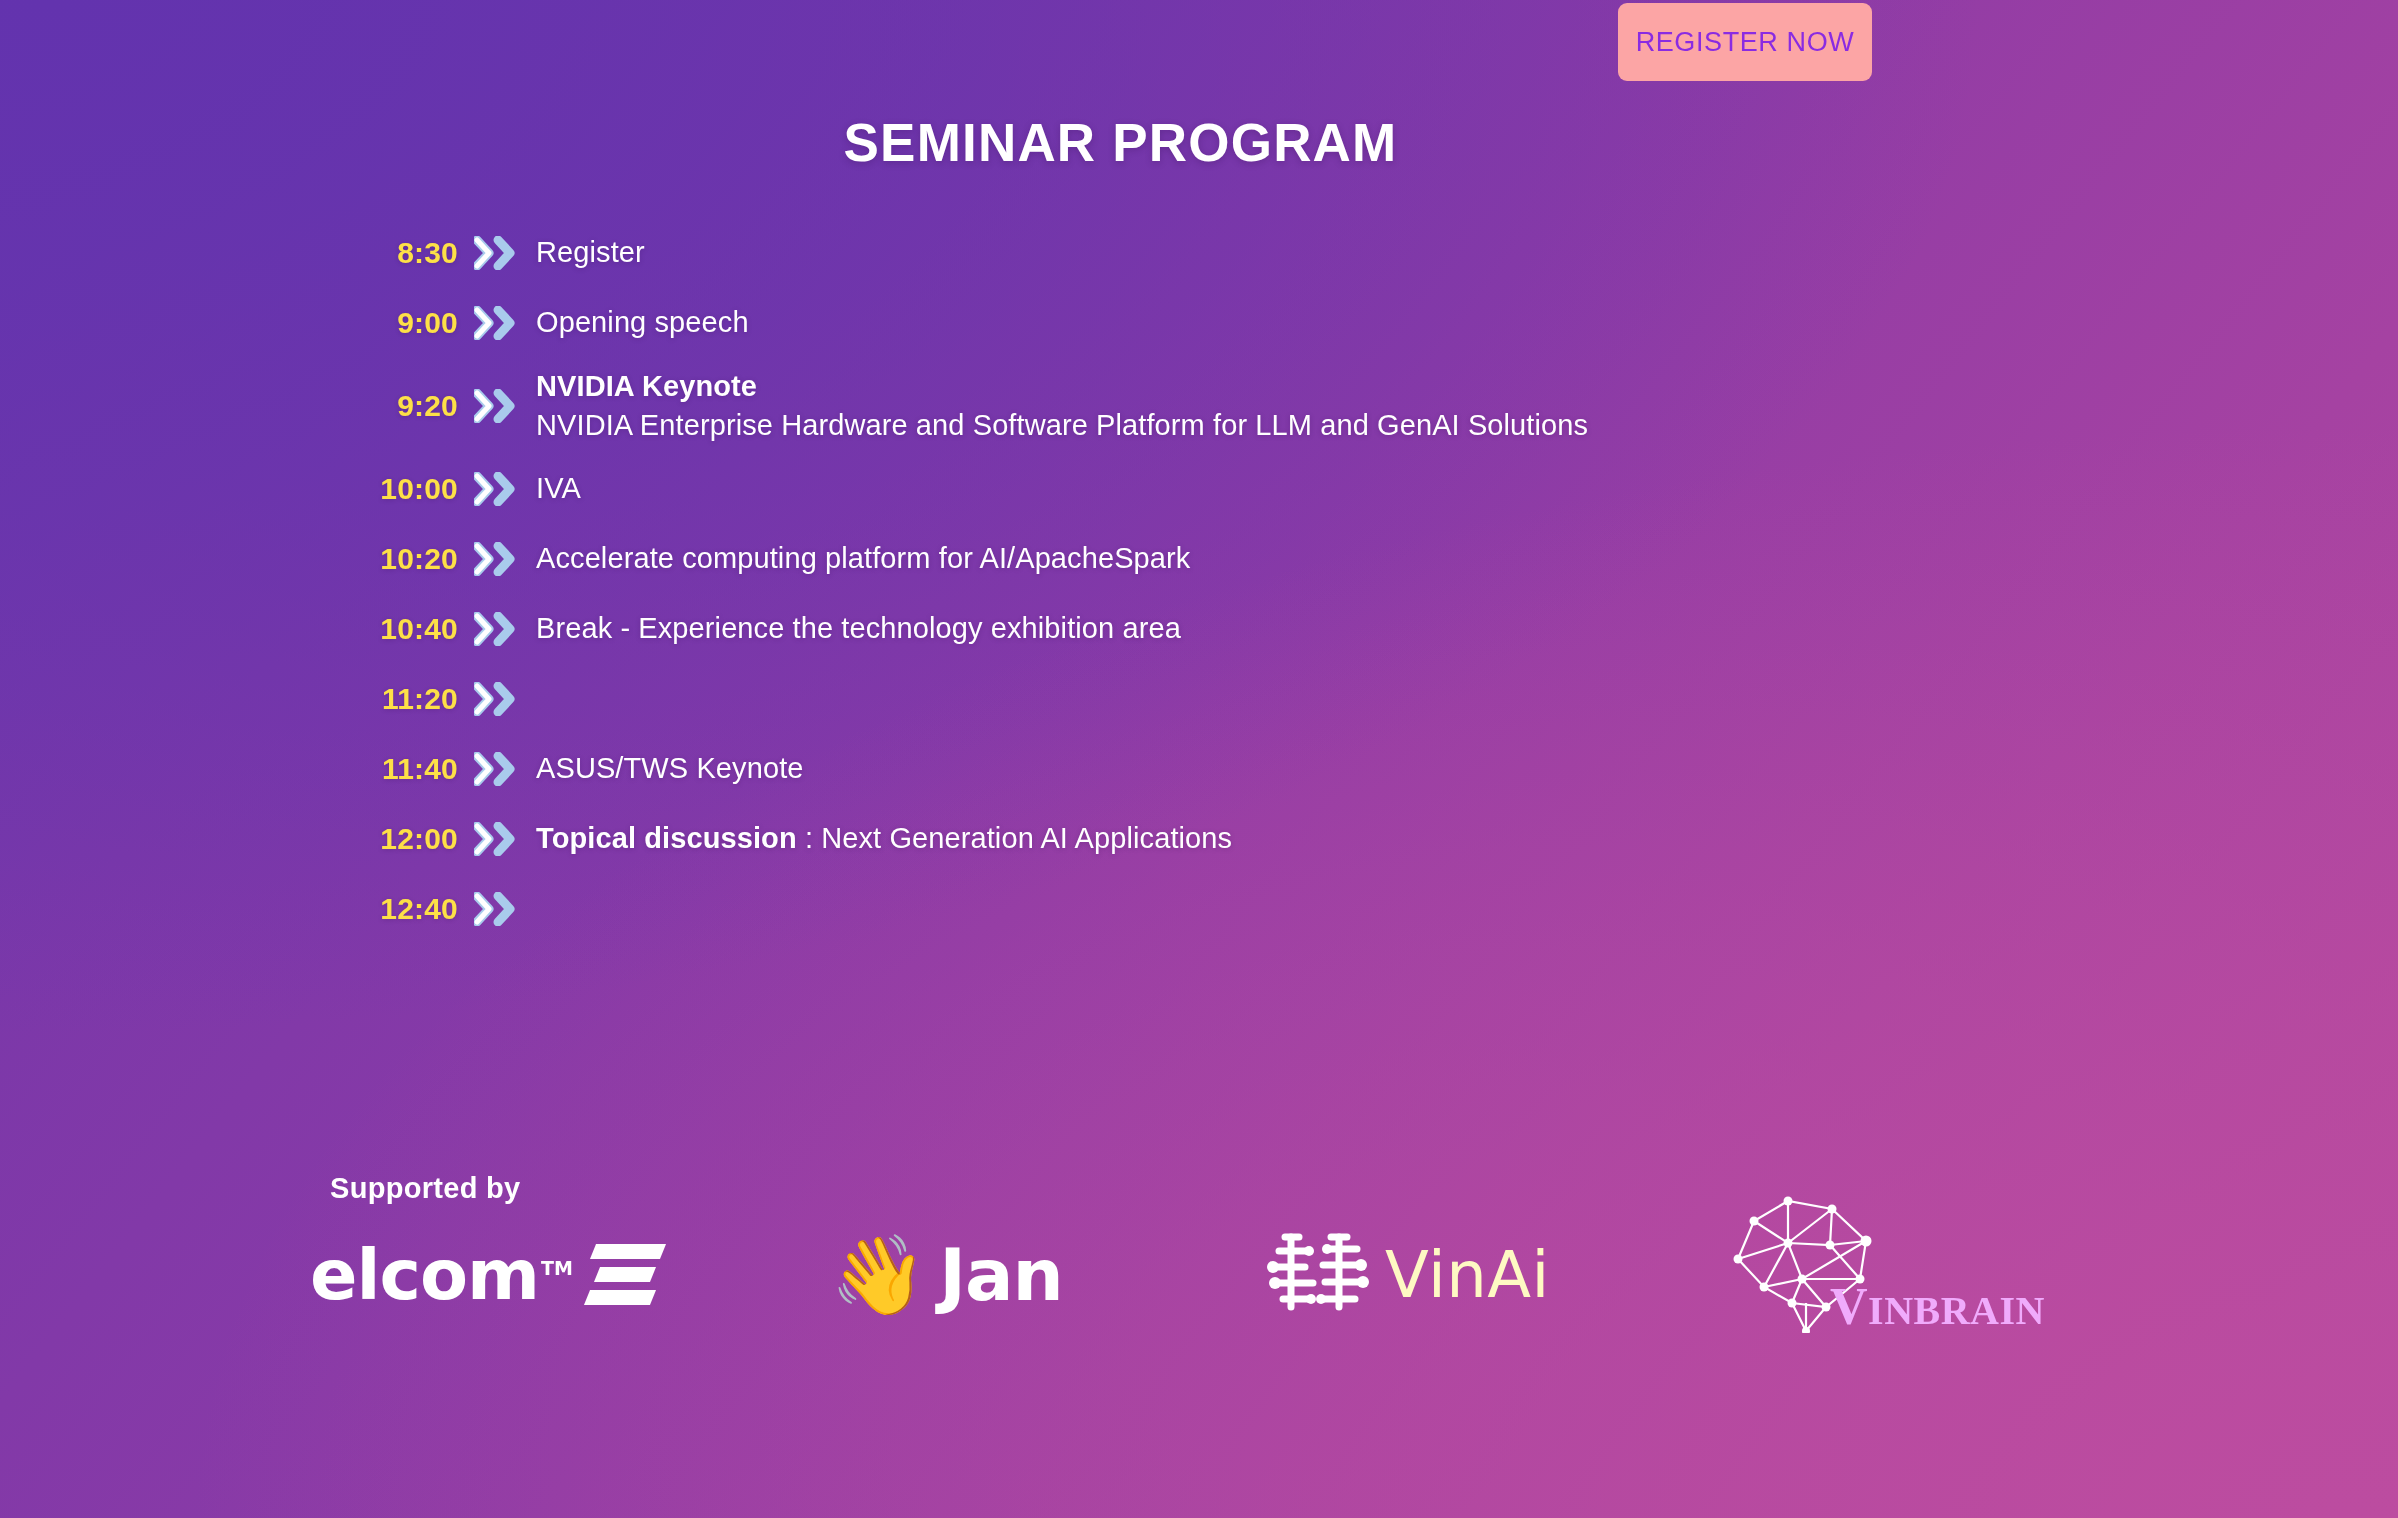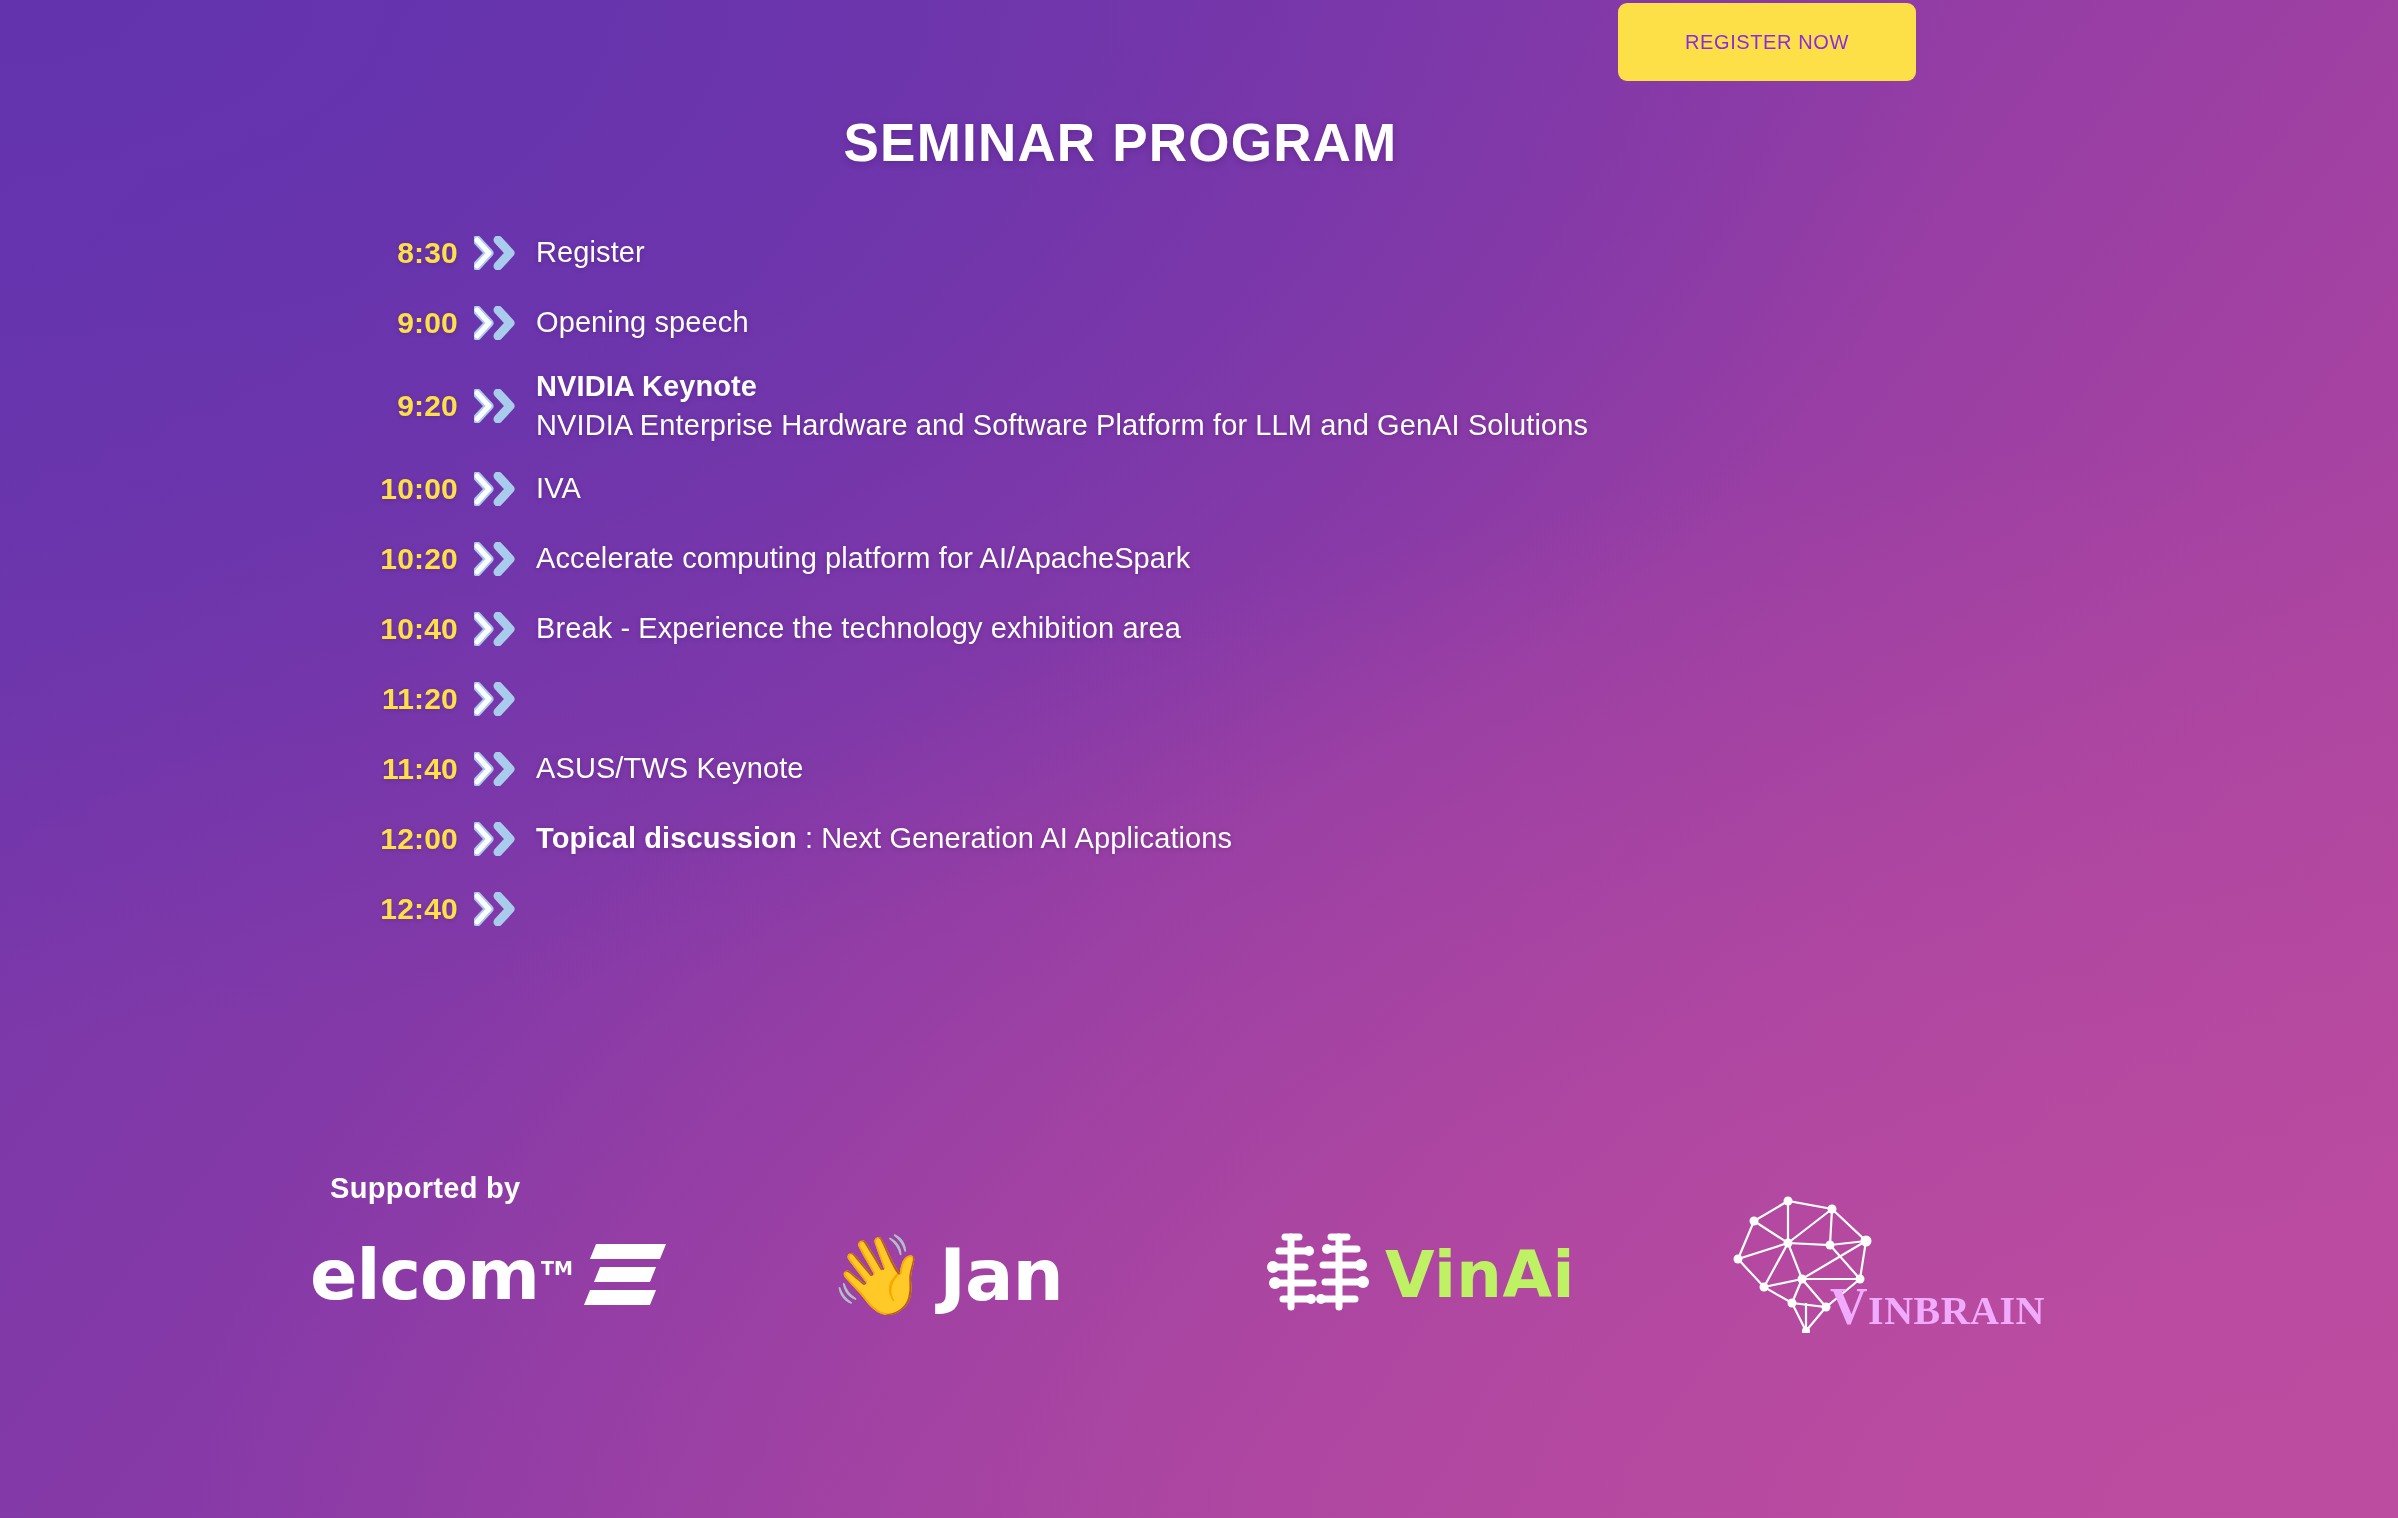--- a/index.html
+++ b/index.html
@@ -21,28 +21,28 @@
     position: relative;
     color: #ffffff;
     -webkit-font-smoothing: antialiased;
   }
 
   
   .register-btn {
     position: absolute;
     top: 3px;
     left: 1618px;
-    width: 298px;
+    width: 254px;
     height: 78px;
     border: none;
     border-radius: 9px;
-    background: #fde047;
+    background: #fca5a5;
     color: #8A2BE2;
     font-family: "Liberation Sans", sans-serif;
-    font-size: 20px;
+    font-size: 27px;
     font-weight: 400;
     letter-spacing: 0.6px;
     cursor: pointer;
     line-height: 78px;
     text-align: center;
     padding: 0;
   }
 
   
   .page-title {
@@ -182,22 +182,22 @@
     color: #ffffff;
     letter-spacing: -1px;
     line-height: 1;
   }
 
   
   .vinai-mark { margin-right: 14px; }
   .vinai-word {
     font-family: "DejaVu Sans", sans-serif;
     font-size: 64px;
-    font-weight: 700;
-    color: #bef264;
+    font-weight: 400;
+    color: #fef9c3;
     letter-spacing: 0.5px;
     line-height: 1;
   }
 
   
   .logo-vinbrain { align-items: flex-start; }
   .vinbrain-inner { position: relative; width: 340px; height: 162px; }
   .vinbrain-mark { position: absolute; left: 0; top: 0; }
   .vinbrain-word {
     position: absolute;

